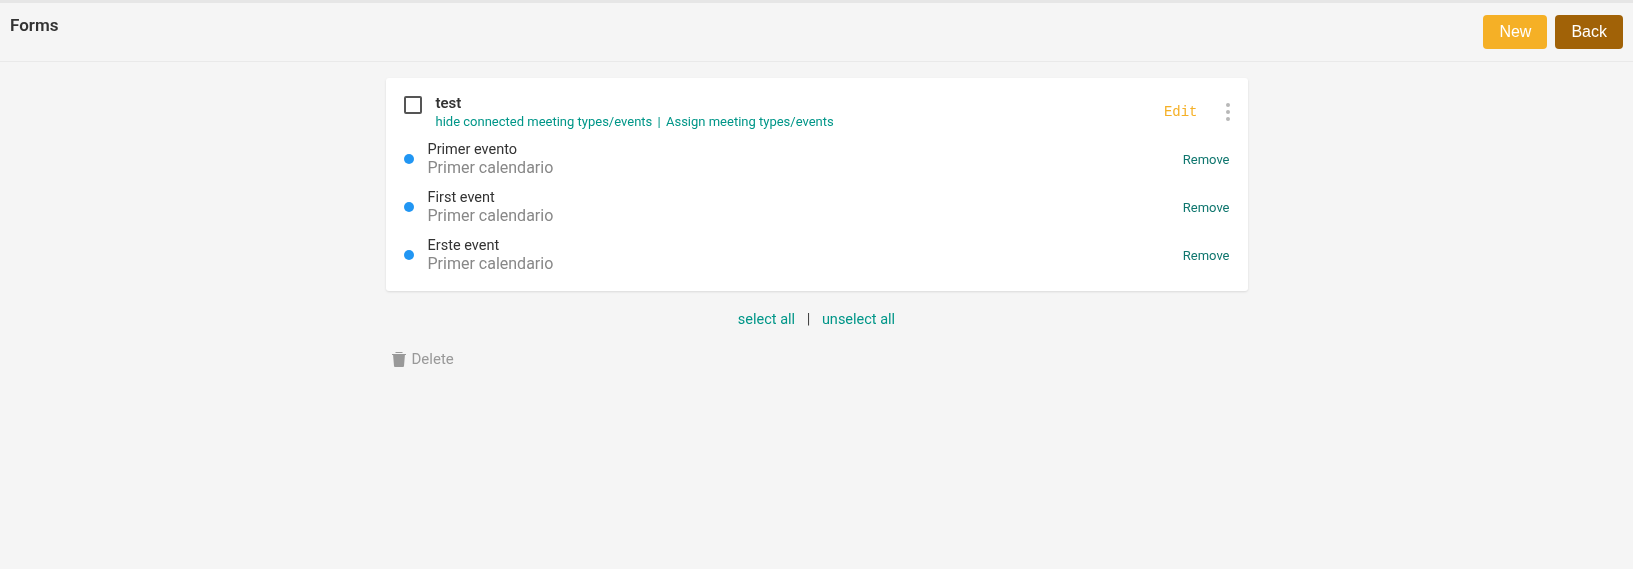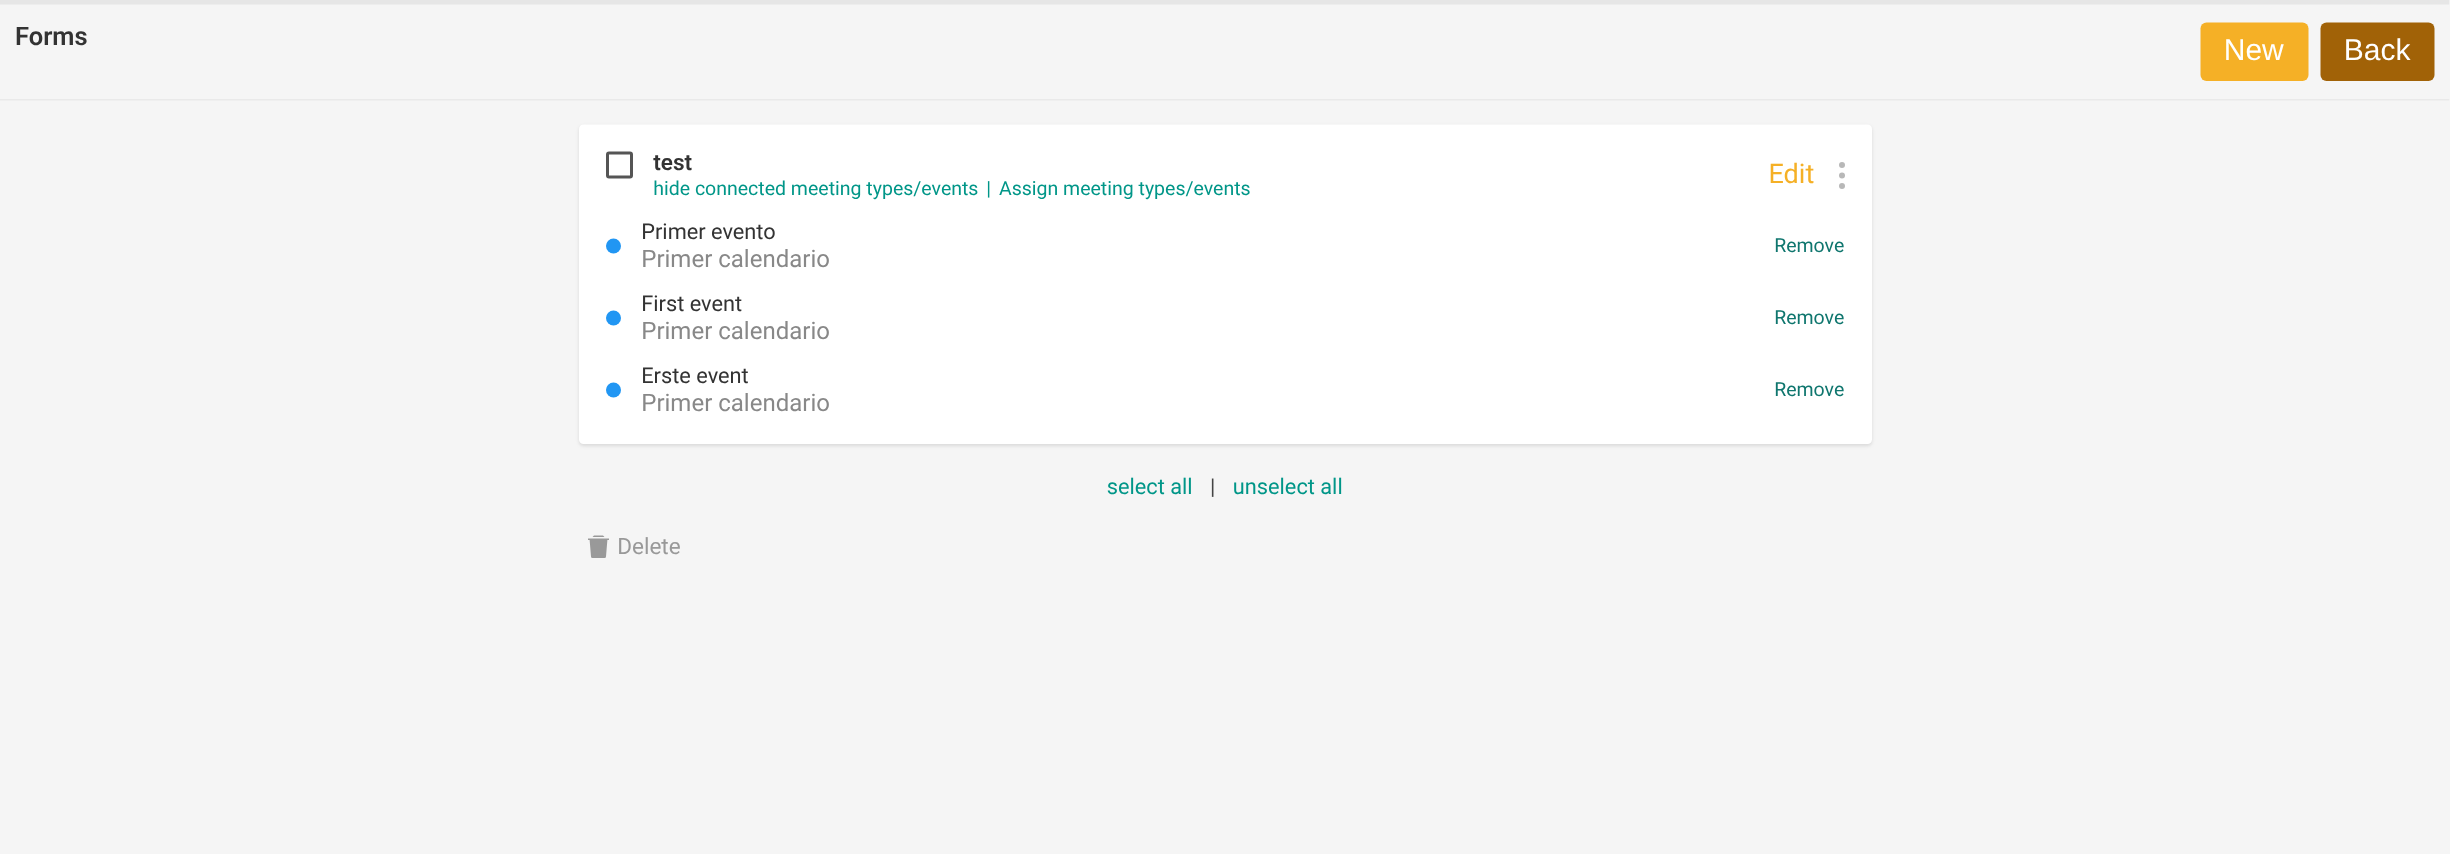--- a/index.html
+++ b/index.html
@@ -26,21 +26,21 @@
   .page-title {
     font-size: 17px;
     font-weight: 600;
     color: #333;
   }
   .header-buttons { display: flex; gap: 8px; }
   .btn {
     border: none;
     border-radius: 4px;
     padding: 8px 16px;
-    font-size: 20px;
+    font-size: 16px;
     font-weight: 500;
     cursor: pointer;
     color: #fff;
   }
   .btn-new { background: #f5b026; }
   .btn-back { background: #a16207; }
 
   .content {
     display: flex;
     flex-direction: column;
@@ -77,24 +77,25 @@
     color: #333;
   }
   .card-links {
     font-size: 13px;
     margin-top: 2px;
   }
   .link-teal { color: #009688; cursor: pointer; }
   .pipe { color: #009688; padding: 0 2px; }
   .edit-link {
     color: #f5b026;
-    font-size: 18px;
-    margin-right: 16px;
+    font-size: 14px;
+    margin-right: 28px;
     cursor: pointer;
     align-self: center;
+    font-family: Liberation Mono, monospace;
   }
   .more-dots {
     color: #b8b8b8;
     cursor: pointer;
     line-height: 0.6;
     font-size: 18px;
     align-self: center;
     letter-spacing: 0;
     display: flex;
     flex-direction: column;

